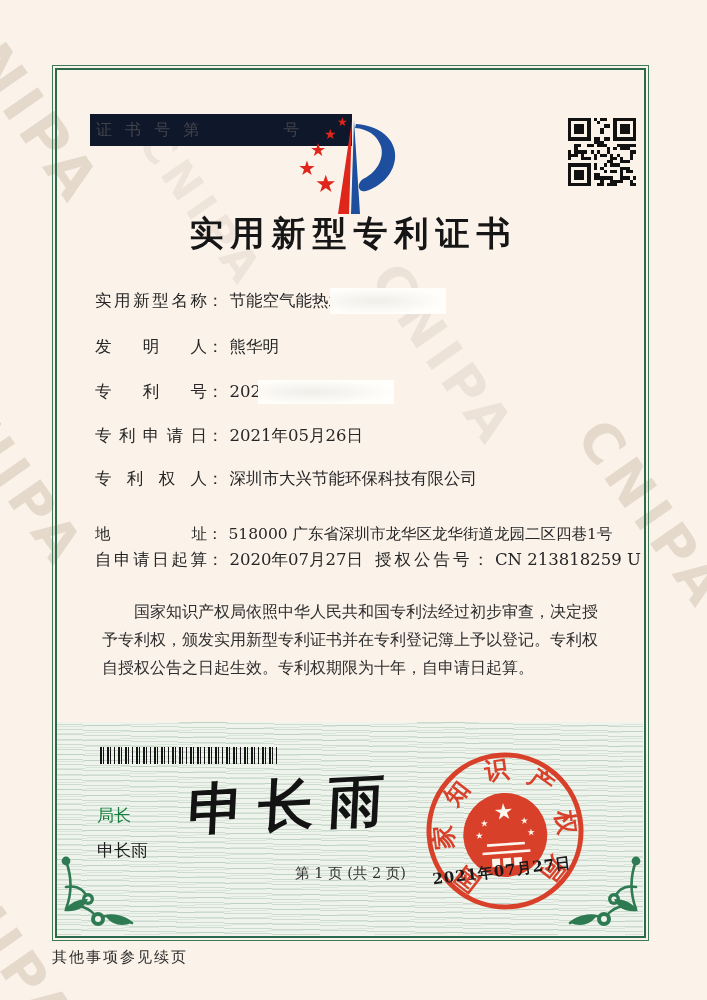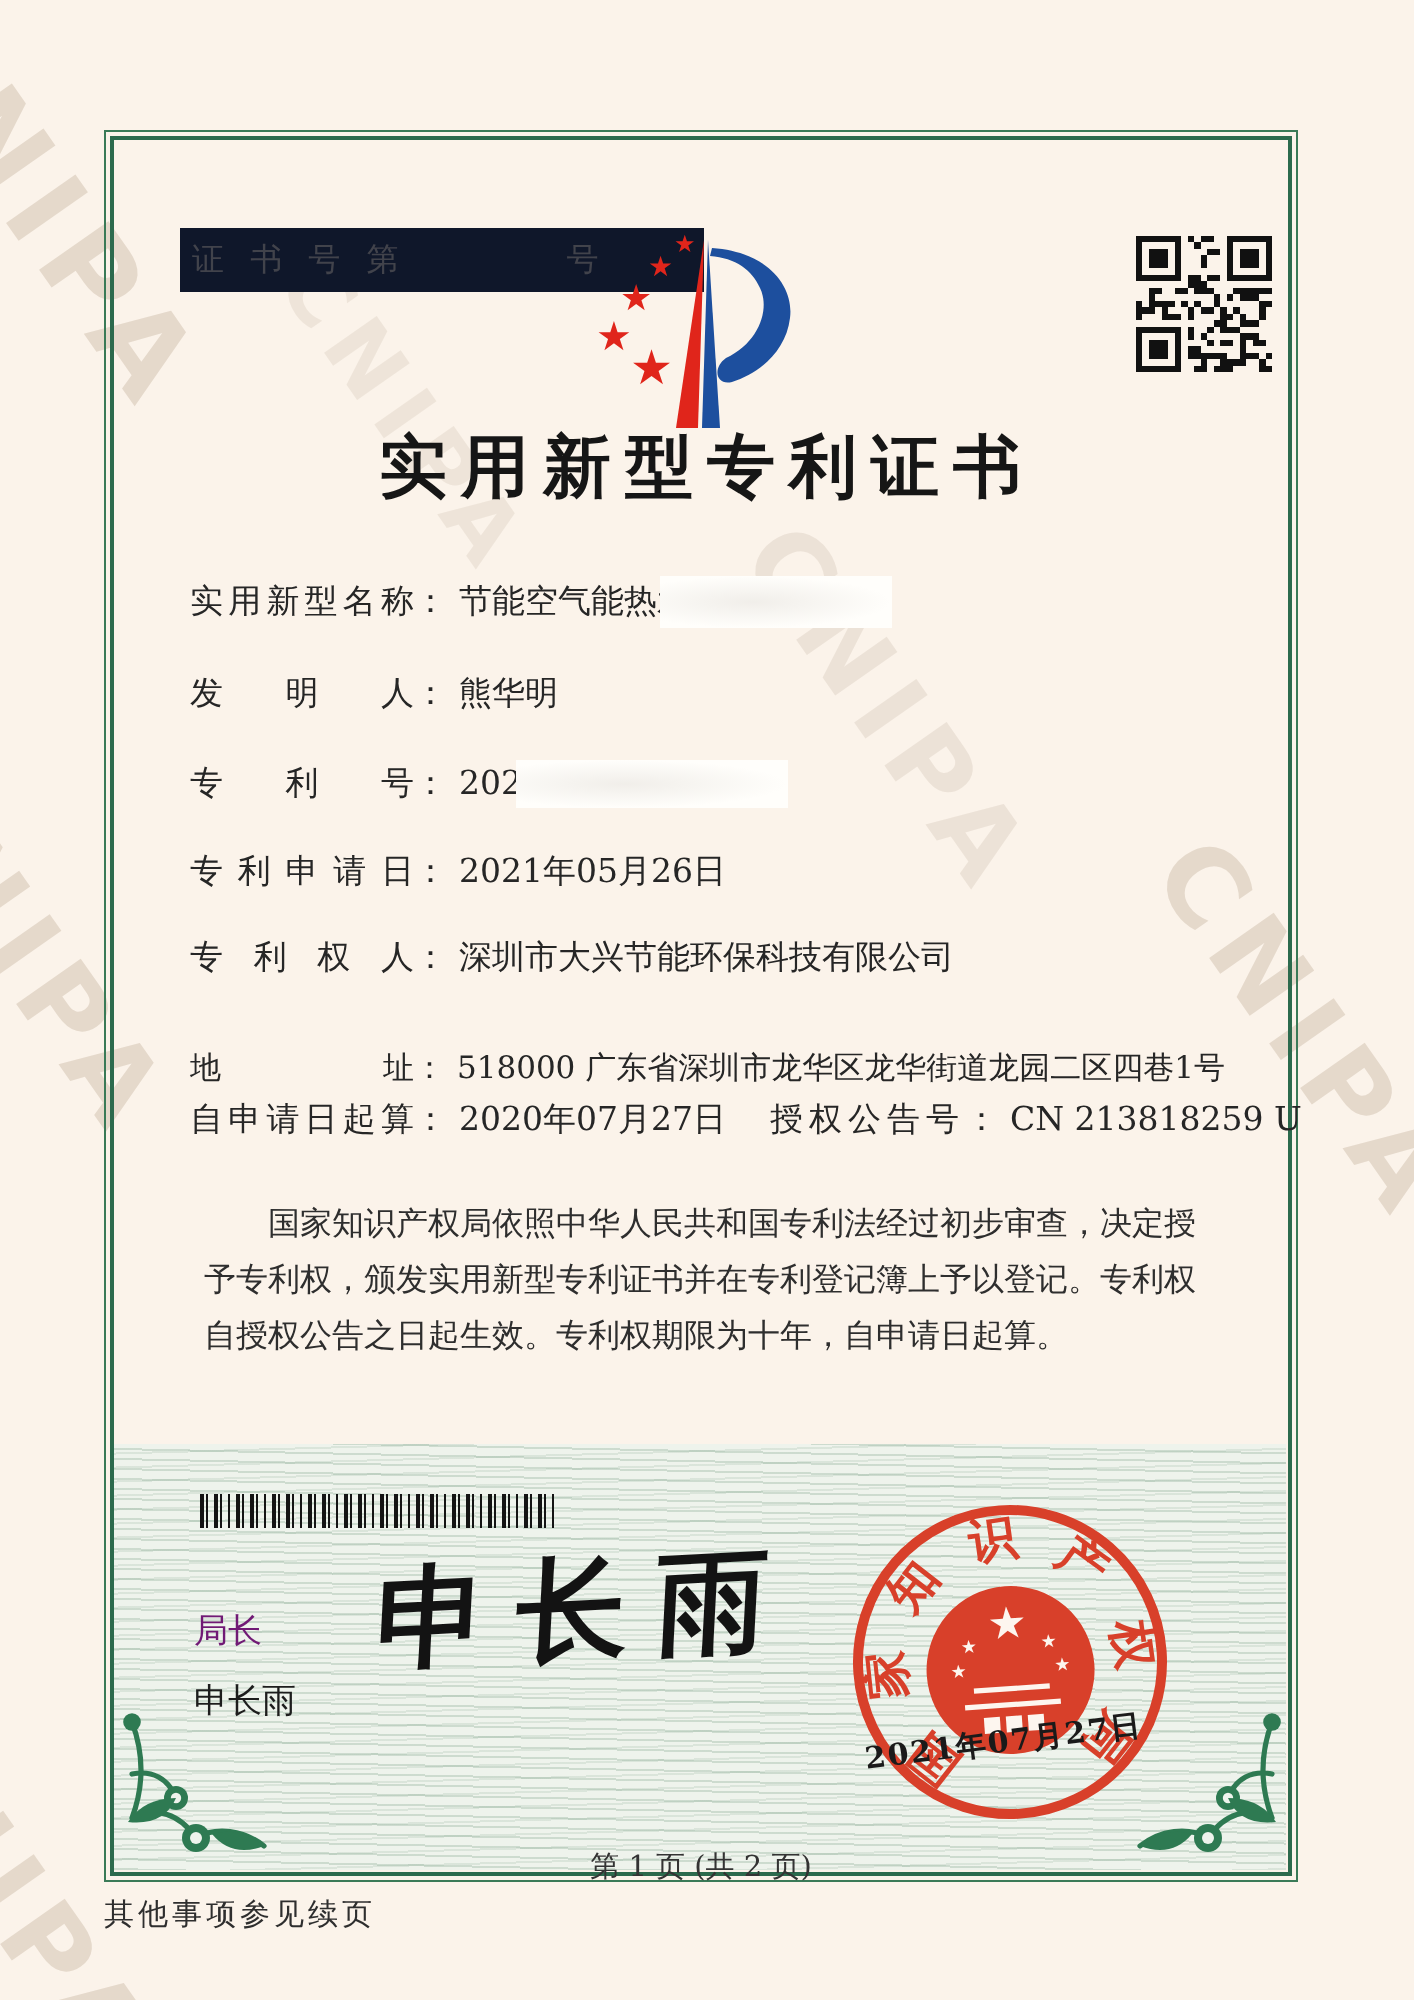--- a/index.html
+++ b/index.html
@@ -33,50 +33,50 @@
   .logo{position:absolute;left:293px;top:114px;width:118px;height:104px;}
   .logo .star{position:absolute;color:#e0251b;line-height:1;}
 
   .qr{position:absolute;left:568px;top:118px;width:68px;height:68px;}
 
   .row{position:absolute;left:95px;width:545px;font-size:16.5px;color:#262626;white-space:nowrap;}
   .row .lbl{display:inline-block;width:112px;text-align:justify;text-align-last:justify;
       vertical-align:bottom;}
   .row .colon{display:inline-block;}
   .row .val{display:inline-block;margin-left:6px;}
-  .row .lbl2{display:inline-block;margin-left:22px;letter-spacing:3px;}
+  .row .lbl2{display:inline-block;margin-left:12px;letter-spacing:3px;}
 
   .patch{position:absolute;background:#fffefb;
       background-image:radial-gradient(ellipse at 40% 50%, rgba(190,182,172,0.22), transparent 70%);}
 
   .paras{position:absolute;left:90px;top:586px;width:530px;font-size:16px;
       line-height:1.74;color:#2e2e2e;}
   .paras p{margin:12px;text-indent:2em;}
 
   .barcode{position:absolute;left:100px;top:747px;width:180px;height:17px;
       background:
         repeating-linear-gradient(90deg,#141414 0 2px,transparent 2px 3px,#141414 3px 4px,
           transparent 4px 7px,#141414 7px 9px,transparent 9px 10px,#141414 10px 11px,
           transparent 11px 14px,#141414 14px 15px,transparent 15px 18px);}
 
-  .sig-role{position:absolute;left:97px;top:804px;font-size:17px;color:#701a75;}
+  .sig-role{position:absolute;left:97px;top:804px;font-size:17px;color:#15803d;}
   .sig-name{position:absolute;left:97px;top:839px;font-size:17px;color:#1d1d1d;}
   .sig-script{position:absolute;left:188px;top:768px;font-size:56px;font-weight:600;
       color:#131313;letter-spacing:14px;transform:rotate(-3deg) skewX(-6deg);white-space:nowrap;}
 
   .corner{position:absolute;width:92px;height:92px;}
   .corner.bl{left:58px;top:843px;}
   .corner.br{left:552px;top:843px;transform:scaleX(-1);}
 
   .seal{position:absolute;left:414px;top:747px;width:182px;height:168px;
       transform:rotate(-4deg);}
   .seal-date{position:absolute;left:432px;top:860px;width:170px;font-size:15px;
       font-weight:bold;color:#1a1a1a;letter-spacing:1px;transform:rotate(-7deg);white-space:nowrap;}
 
-  .pagenum{position:absolute;left:52px;top:924px;width:597px;text-align:center;
+  .pagenum{position:absolute;left:52px;top:864px;width:597px;text-align:center;
       font-size:14.5px;color:#333;}
   .footnote{position:absolute;left:52px;top:948px;width:597px;
       font-size:15px;color:#2e2e2e;letter-spacing:2px;}
 </style>
 </head>
 <body>
 
 <div class="wm" style="left:-16px;top:-10px;font-size:58px;">CNIPA</div>
 <div class="wm" style="left:170px;top:118px;font-size:44px;color:rgba(208,194,178,0.30);">CNIPA</div>
 <div class="wm" style="left:-26px;top:366px;font-size:54px;">CNIPA</div>

